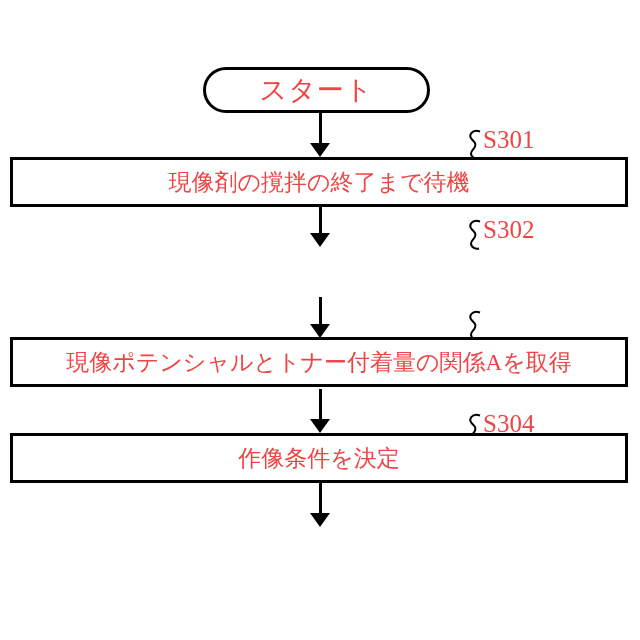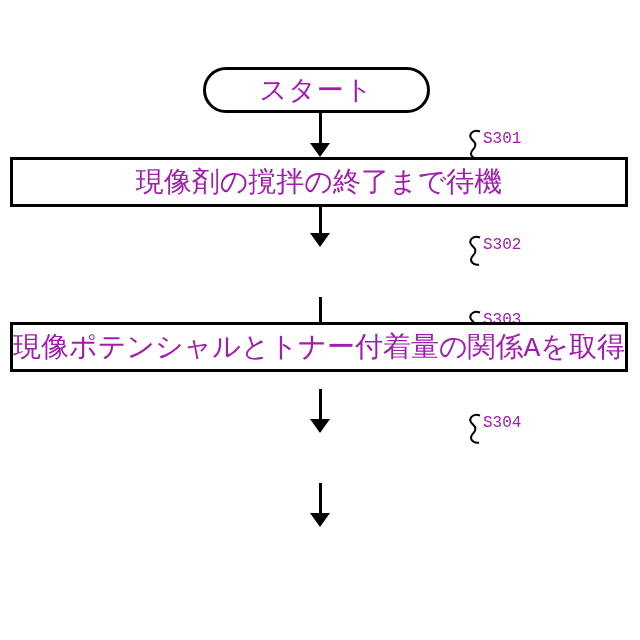--- a/index.html
+++ b/index.html
@@ -5,22 +5,22 @@
   html, body {
     margin: 0;
     padding: 0;
     background: #ffffff;
   }
   .canvas {
     position: relative;
     width: 628px;
     height: 640px;
     background: #ffffff;
-    font-family: Liberation Mono, monospace;
-    color: #a21caf;
+    font-family: Liberation Serif, serif;
+    color: #ef4444;
     overflow: hidden;
   }
   .terminal {
     position: absolute;
     left: 203px;
     width: 227px;
     height: 46px;
     border: 3px solid #000000;
     border-radius: 26px;
     box-sizing: border-box;
@@ -35,21 +35,21 @@
     position: absolute;
     left: 10px;
     width: 618px;
     height: 50px;
     border: 3px solid #000000;
     box-sizing: border-box;
     background: #ffffff;
     display: flex;
     align-items: center;
     justify-content: center;
-    font-size: 28px;
+    font-size: 23px;
     letter-spacing: 0px;
     white-space: nowrap;
   }
   .flow-arrow {
     position: absolute;
     left: 310px;
     width: 20px;
   }
   .flow-arrow .shaft {
     position: absolute;
@@ -77,21 +77,21 @@
   }
   .step-ref svg {
     position: absolute;
     left: 0;
     top: 3px;
   }
   .step-ref .ref-text {
     position: absolute;
     left: 15px;
     top: 0;
-    font-size: 16px;
+    font-size: 25px;
     line-height: 27px;
   }
 </style>
 </head>
 <body>
 
 <div class="canvas">
 
   <div class="terminal" style="top:67px;">
     <span>スタート</span>
@@ -111,56 +111,58 @@
 
   <div class="process-box" style="top:157px;">
     <span>現像剤の撹拌の終了まで待機</span>
   </div>
 
   <div class="flow-arrow" style="top:207px; height:40px;">
     <div class="shaft"></div>
     <div class="head"></div>
   </div>
 
-  <div class="step-ref" style="top:216px;margin-top:16px;">
+  <div class="step-ref" style="top:216px;">
     <svg width="14" height="31" viewBox="0 0 14 30">
       <path d="M12 2 C4 -1 0 6 4 10 C7 13 8 14 7 17 C6 20 3 21 3 24 C3 28 8 30 11 29" fill="none" stroke="#000" stroke-width="2"></path>
     </svg>
     <span class="ref-text">S302</span>
   </div>
 
 
   <div class="flow-arrow" style="top:297px; height:41px;">
     <div class="shaft"></div>
     <div class="head"></div>
   </div>
 
   <div class="step-ref" style="top:307px;">
     <svg width="14" height="31" viewBox="0 0 14 30">
       <path d="M12 2 C4 -1 0 6 4 10 C7 13 8 14 7 17 C6 20 3 21 3 24 C3 28 8 30 11 29" fill="none" stroke="#000" stroke-width="2"></path>
     </svg>
-    <span class="ref-text">S303</span>
   </div>
 
-  <div class="process-box" style="top:322px;">
+  <div class="process-box" style="top:337px;">
     <span>現像ポテンシャルとトナー付着量の関係Aを取得</span>
   </div>
 
   <div class="flow-arrow" style="top:389px; height:44px;">
     <div class="shaft"></div>
     <div class="head"></div>
   </div>
 
   <div class="step-ref" style="top:410px;">
     <svg width="14" height="31" viewBox="0 0 14 30">
       <path d="M12 2 C4 -1 0 6 4 10 C7 13 8 14 7 17 C6 20 3 21 3 24 C3 28 8 30 11 29" fill="none" stroke="#000" stroke-width="2"></path>
     </svg>
     <span class="ref-text">S304</span>
   </div>
 
+  <div class="process-box" style="top:433px;">
+    <span>作像条件を決定</span>
+  </div>
 
   <div class="flow-arrow" style="top:483px; height:44px;">
     <div class="shaft"></div>
     <div class="head"></div>
   </div>
 
 
 </div>
 
 </body></html>

